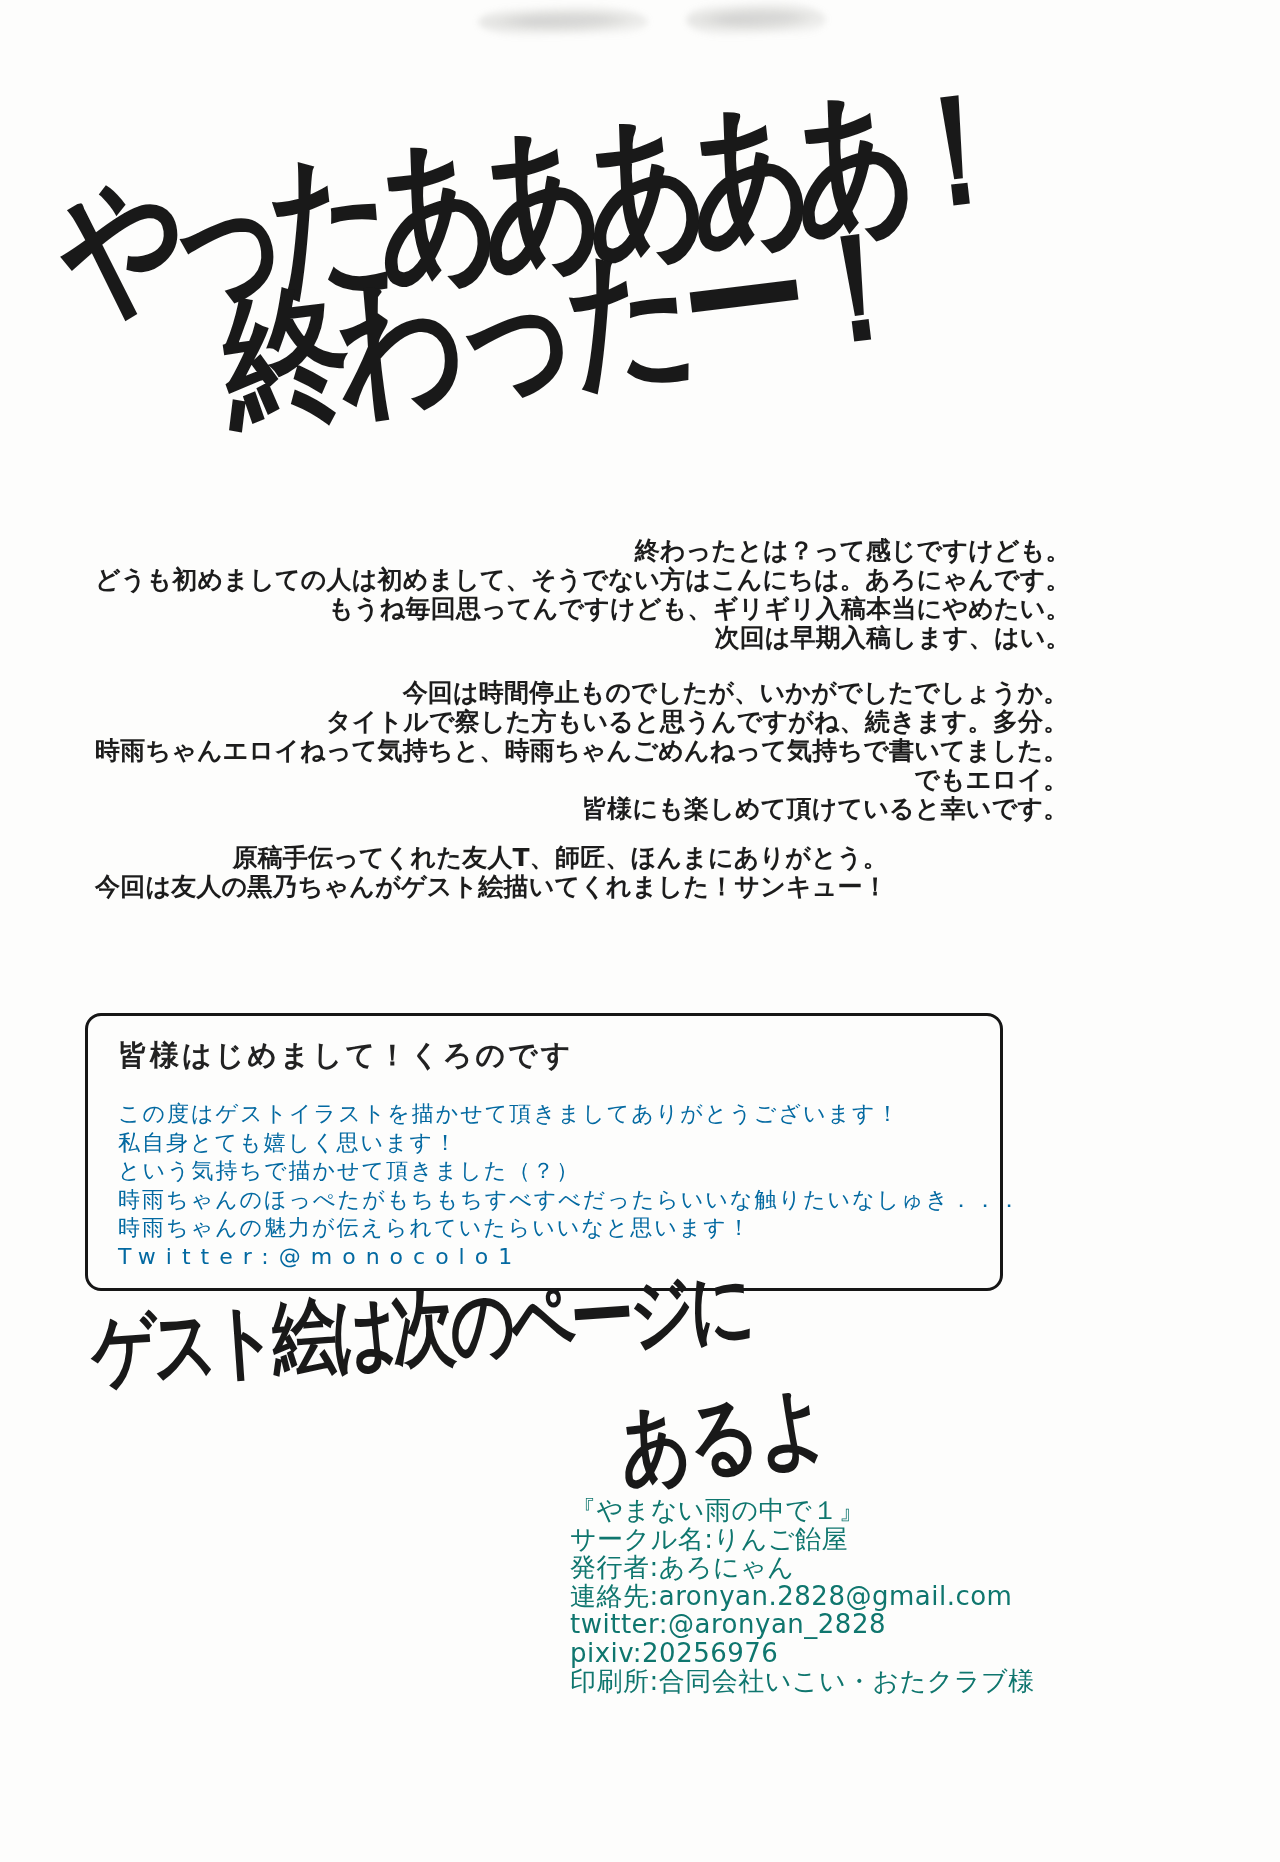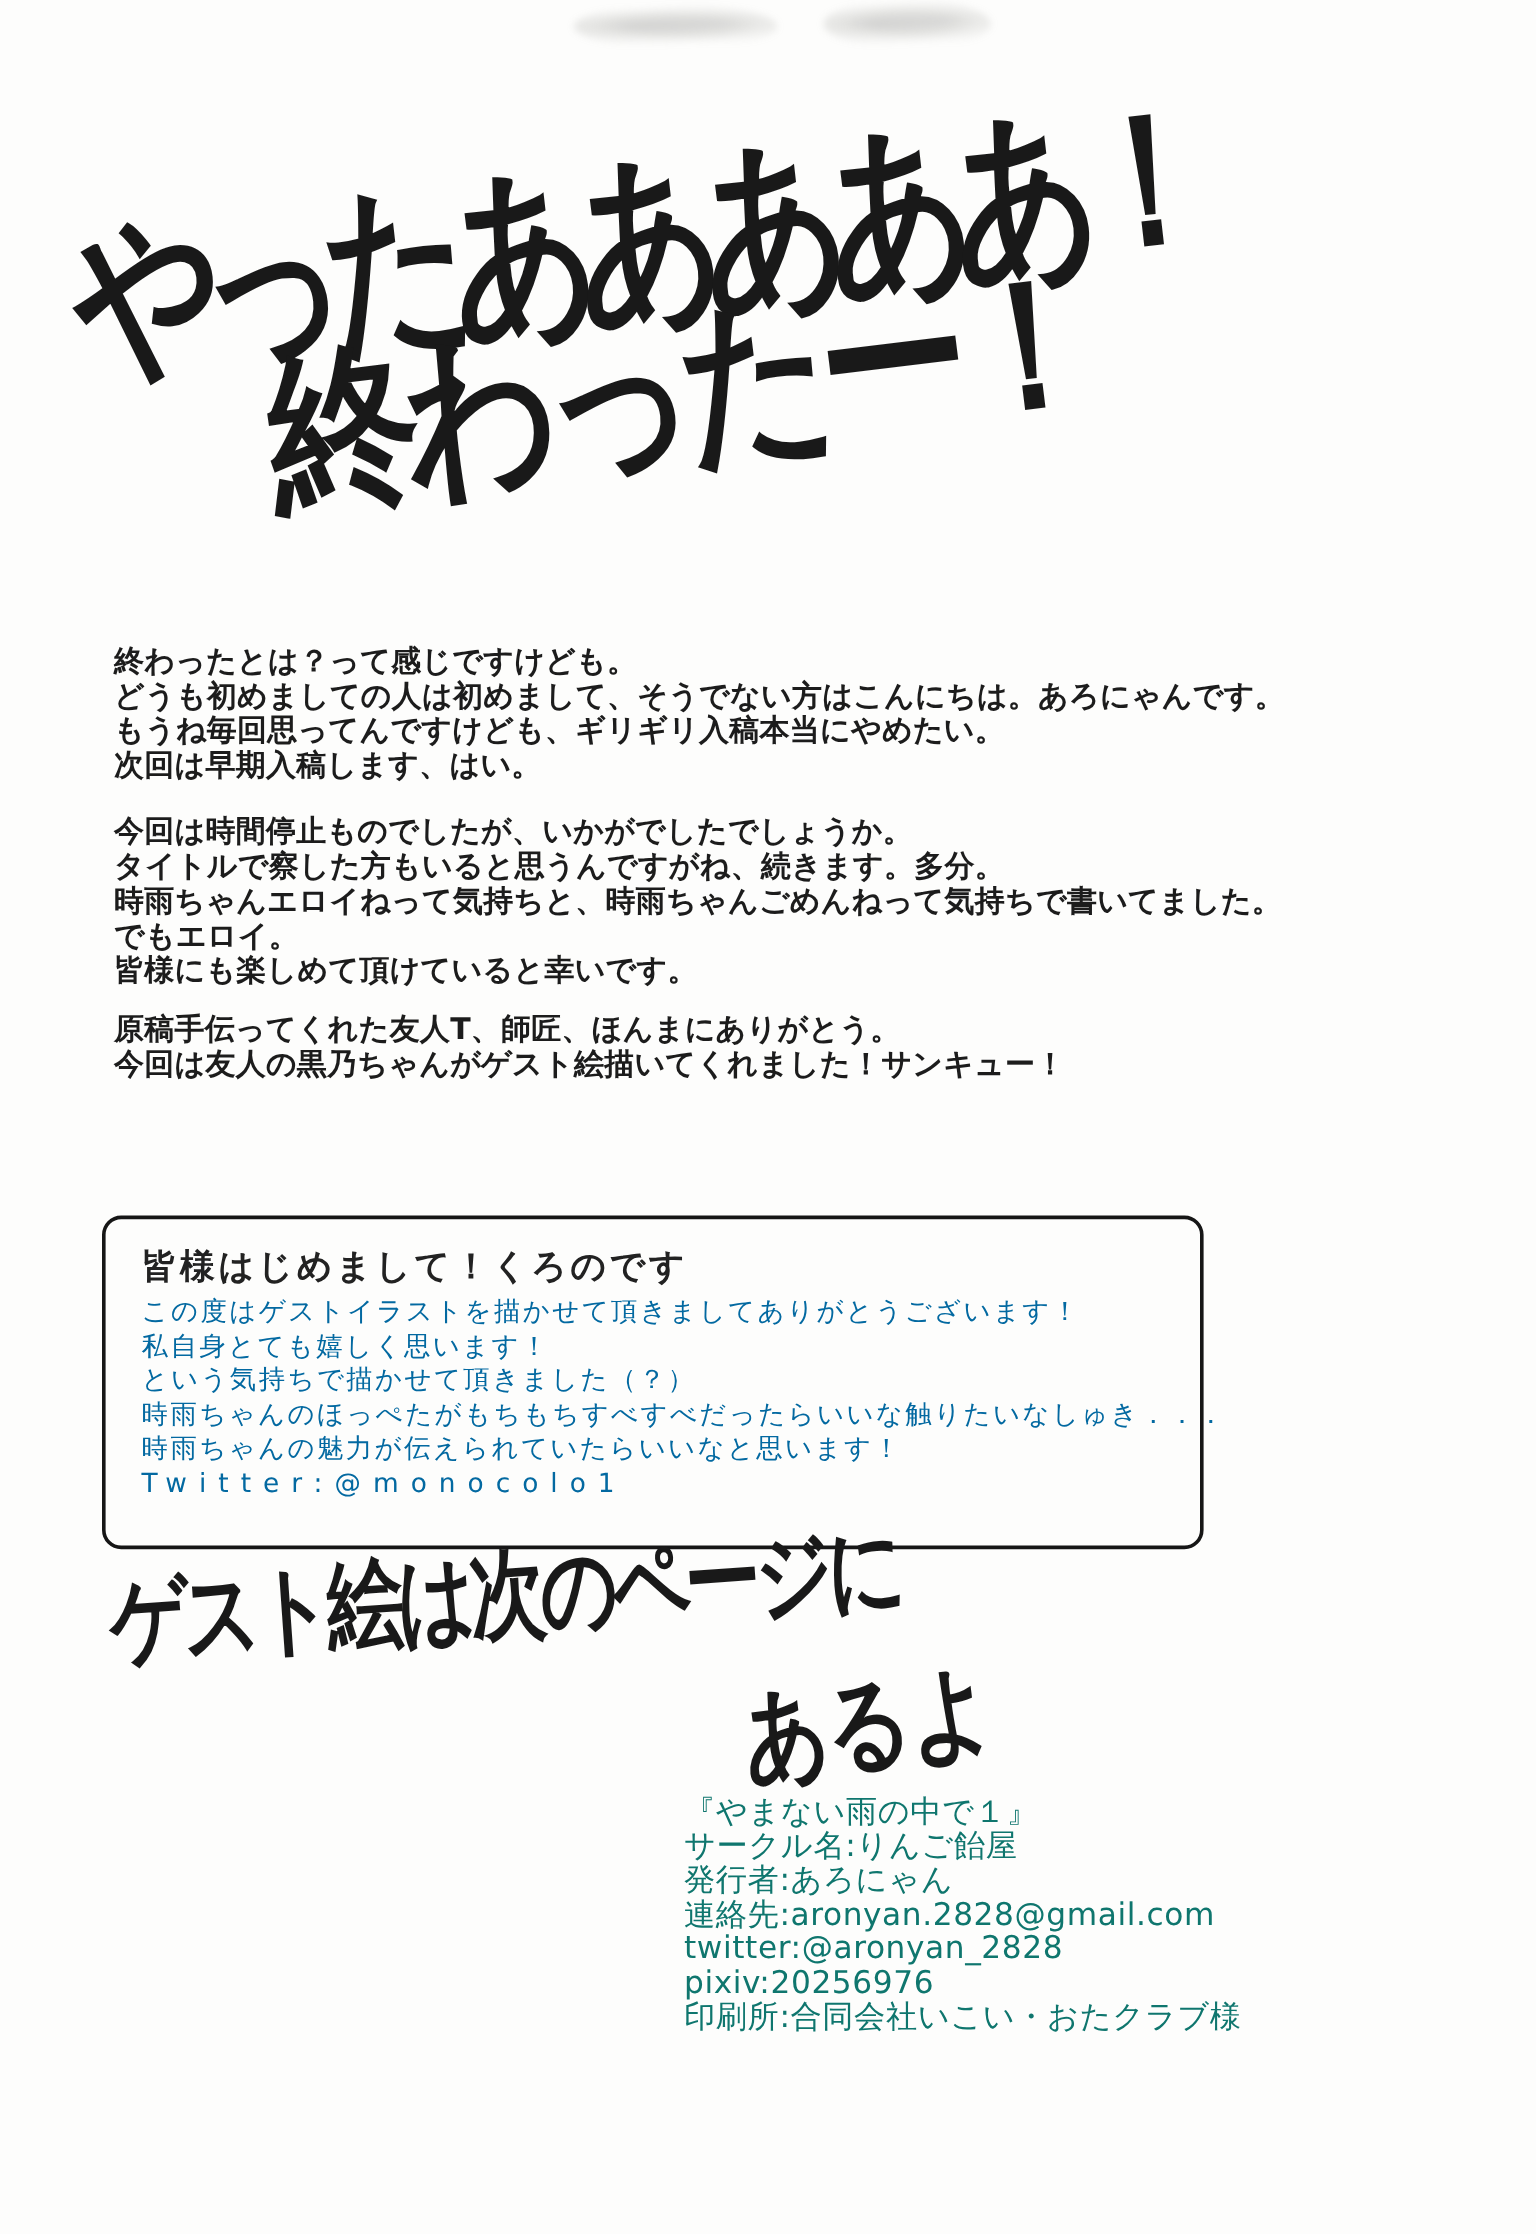--- a/index.html
+++ b/index.html
@@ -37,36 +37,36 @@
     position:absolute; left:212px; top:268px;
     font-size:148px; letter-spacing:-0.10em;
     transform: rotate(-7deg) scaleX(0.85);
     transform-origin:0 0;
   }
 
   
   .para {
     position:absolute; left:95px;
     font-size:25px; line-height:29px; font-weight:bold;
-    color:#1c1c1c; white-space:nowrap; letter-spacing:0.2px;
+    color:#1c1c1c; white-space:nowrap; letter-spacing:0.2px;text-align:right;
   }
   .para.p1 { top:536px; }
   .para.p2 { top:678px; }
   .para.p3 { top:843px; }
 
   
   .gbox {
     position:absolute; left:85px; top:1013px;
     width:918px; height:278px; box-sizing:border-box;
     border:3.5px solid #161616; border-radius:16px;
     padding:20px 10px 0 30px;
   }
   .gbox .heading {
     font-size:29px; letter-spacing:3px; font-weight:600;
-    color:#222; margin-bottom:4px; white-space:nowrap;
+    color:#222; margin-bottom:24px; white-space:nowrap;
   }
   .gbox .gline {
     font-size:22px; line-height:28.5px; letter-spacing:2px;
     font-weight:400; color:#0369a1; white-space:nowrap;
   }
   .gbox .gline.twitter { letter-spacing:10px; }
 
   
   .note1 {
     position:absolute; left:88px; top:1298px;

